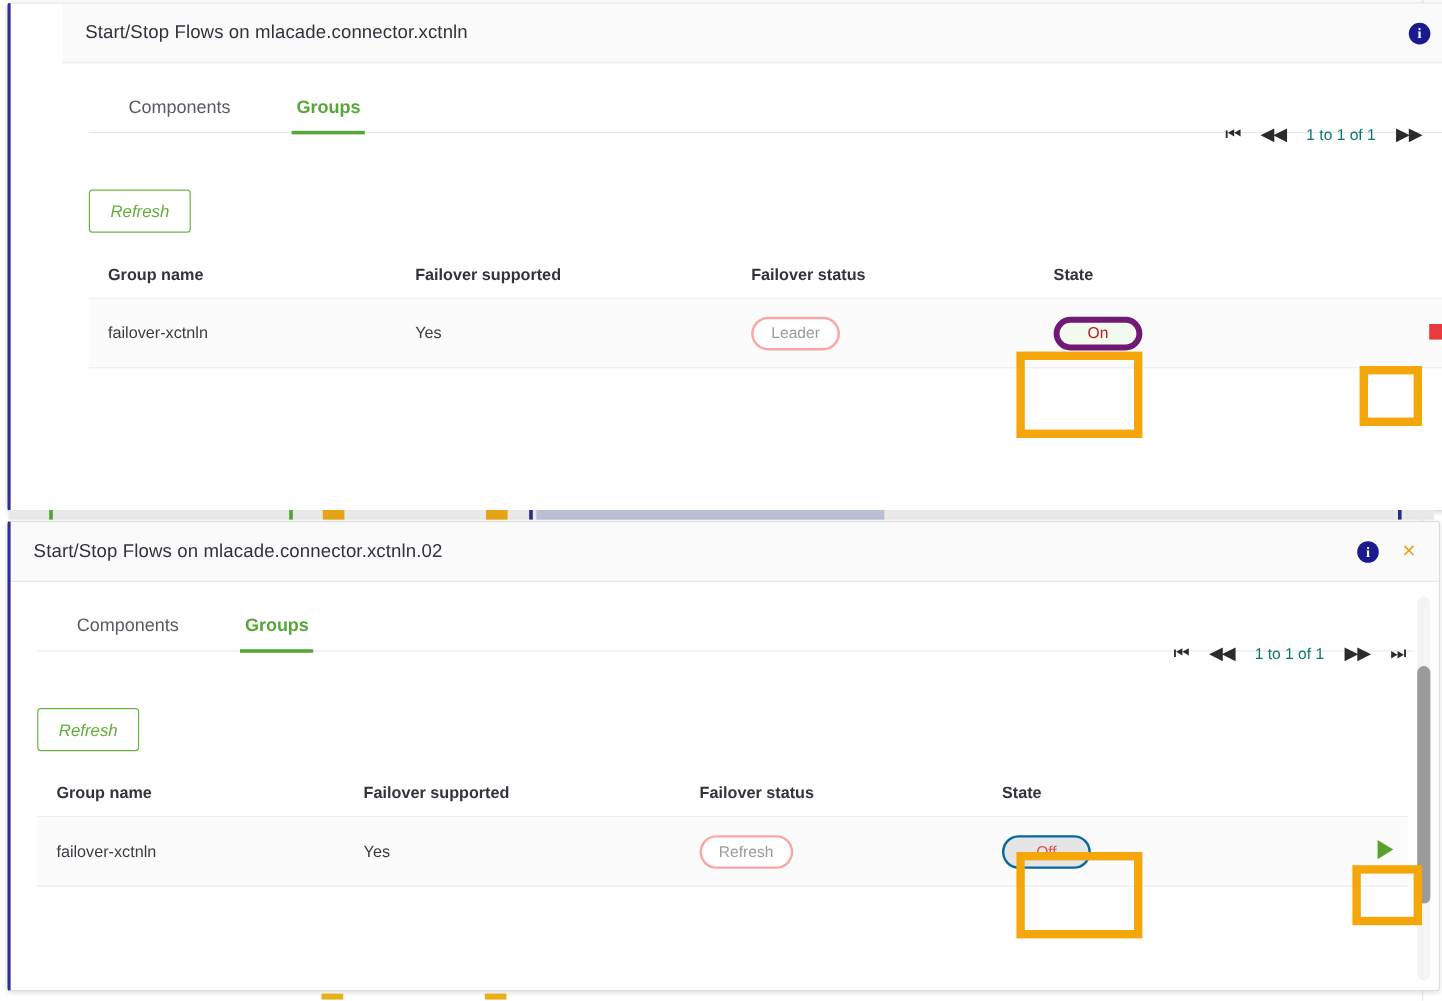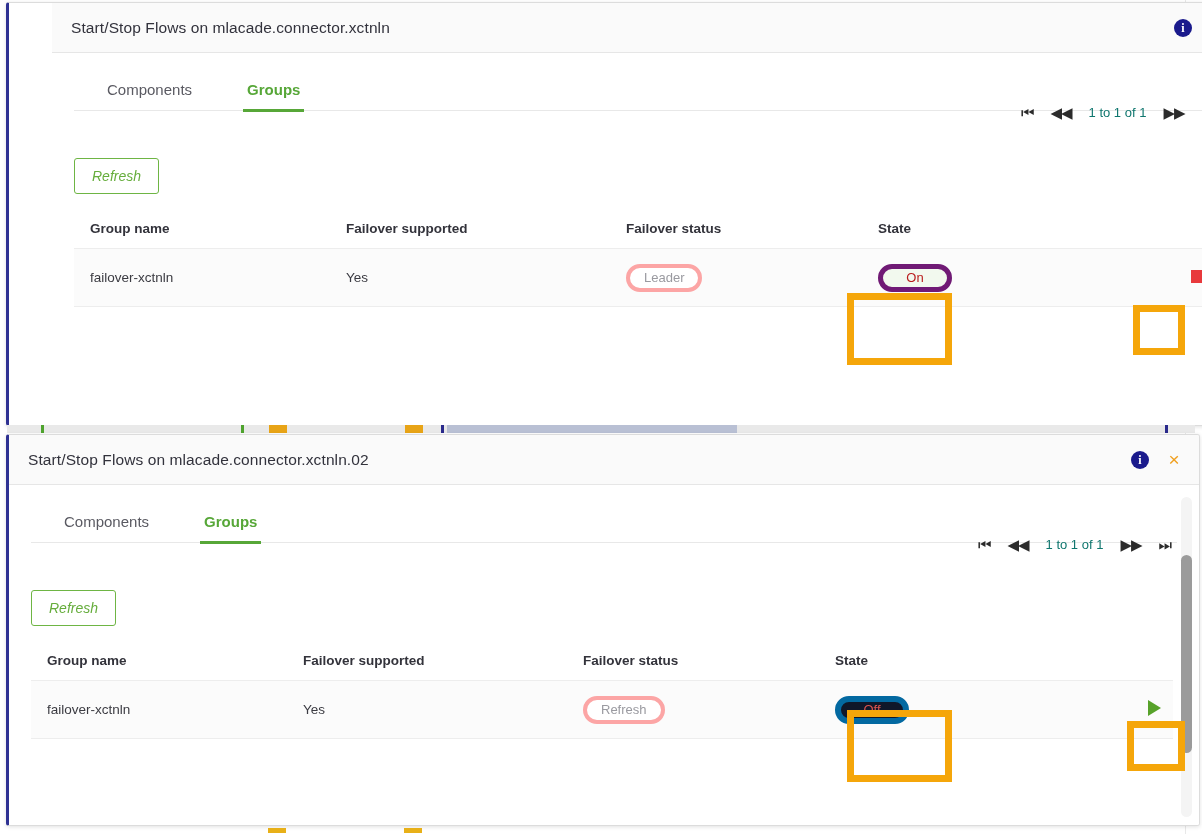--- a/index.html
+++ b/index.html
@@ -205,23 +205,23 @@
     display: inline-flex;
     align-items: center;
     justify-content: center;
     min-width: 74px;
     height: 28px;
     padding: 0 14px;
     border-radius: 14px;
     font-size: 13px;
     box-sizing: border-box;
   }
-  .pill-neutral { border: 4px solid #fca5a5; color: #9a9aa0; background: #ffffff; }
+  .pill-neutral { border: 2px solid #fca5a5; color: #9a9aa0; background: #ffffff; }
   .pill-on  { border: 5px solid #701a75; color: #b91c1c; background: #f2f9ee; }
-  .pill-off { border: 6px solid #0369a1; color: #d9534f; background: #0f172a; }
+  .pill-off { border: 2px solid #0369a1; color: #d9534f; background: #e5e5e5; }
 
   .stop-square {
     display: inline-block;
     width: 13px;
     height: 13px;
     background: #e8393c;
     cursor: pointer;
   }
   .play-tri {
     display: inline-block;

